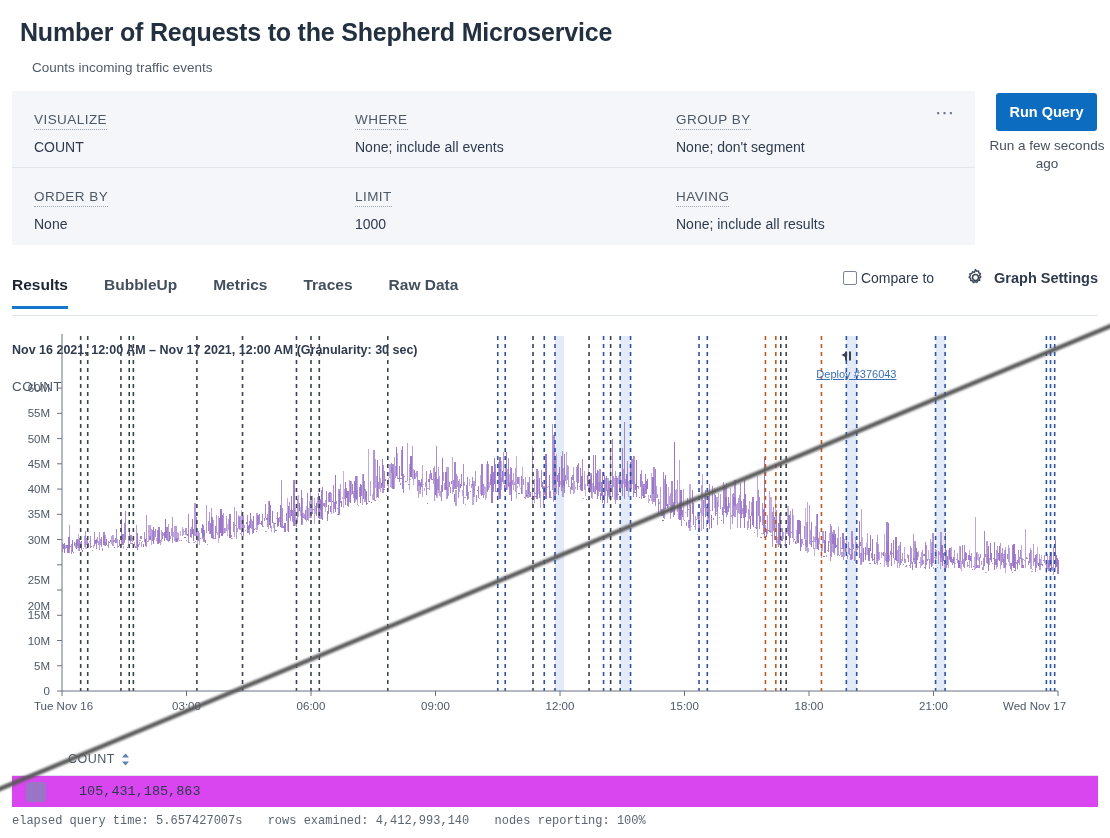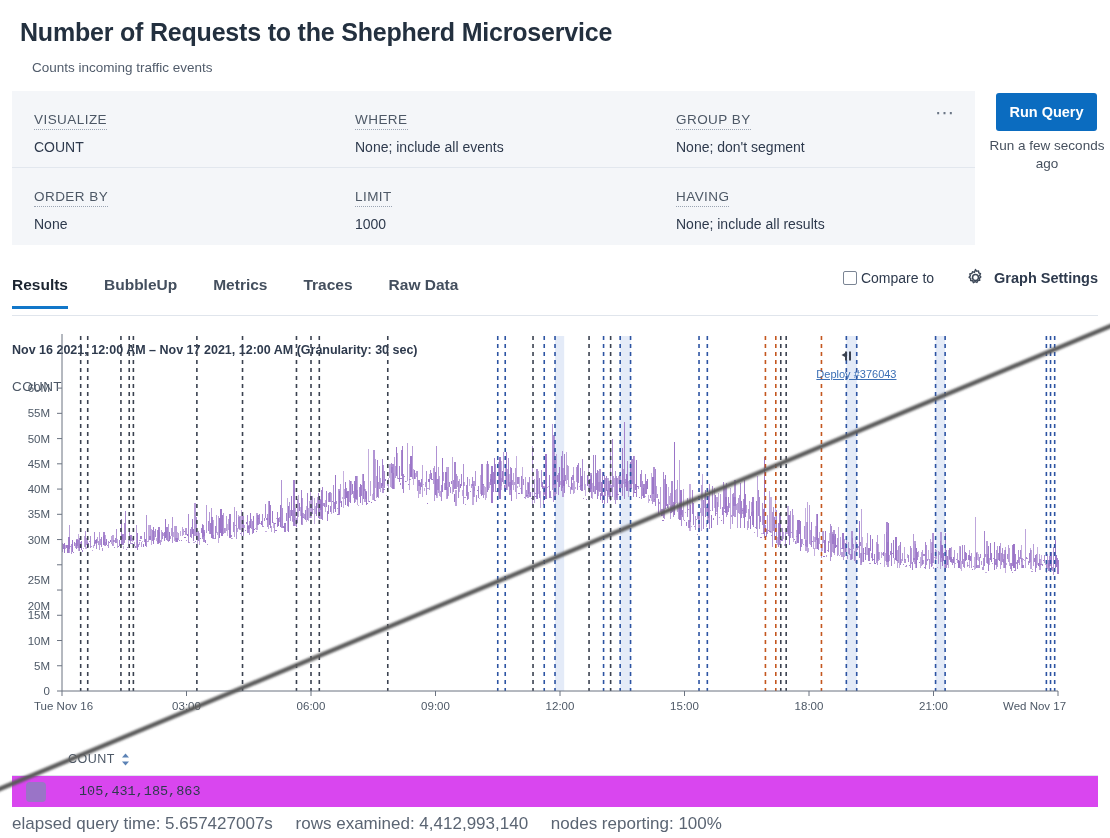--- a/index.html
+++ b/index.html
@@ -160,22 +160,22 @@
     width: 20px; height: 20px; border-radius: 4px;
     margin-left: 14px;
   }
   .legend-value {
     margin-left: 33px;
     font-family: "Liberation Mono", monospace;
     font-size: 13.5px; color: #2e3a4d;
   }
   .footer-stats {
     position: absolute; left: 12px; top: 814px;
-    font-family: Liberation Sans, sans-serif;
-    font-size: 17px; color: #5b6573;
+    font-family: Liberation Mono, monospace;
+    font-size: 12px; color: #5b6573;
   }
   .footer-stats span { margin-right: 18px; }
 
   
   .diag-overlay {
     position: absolute; left: 0; top: 0;
     width: 1110px; height: 838px; pointer-events: none;
   }
 </style>
 </head>

